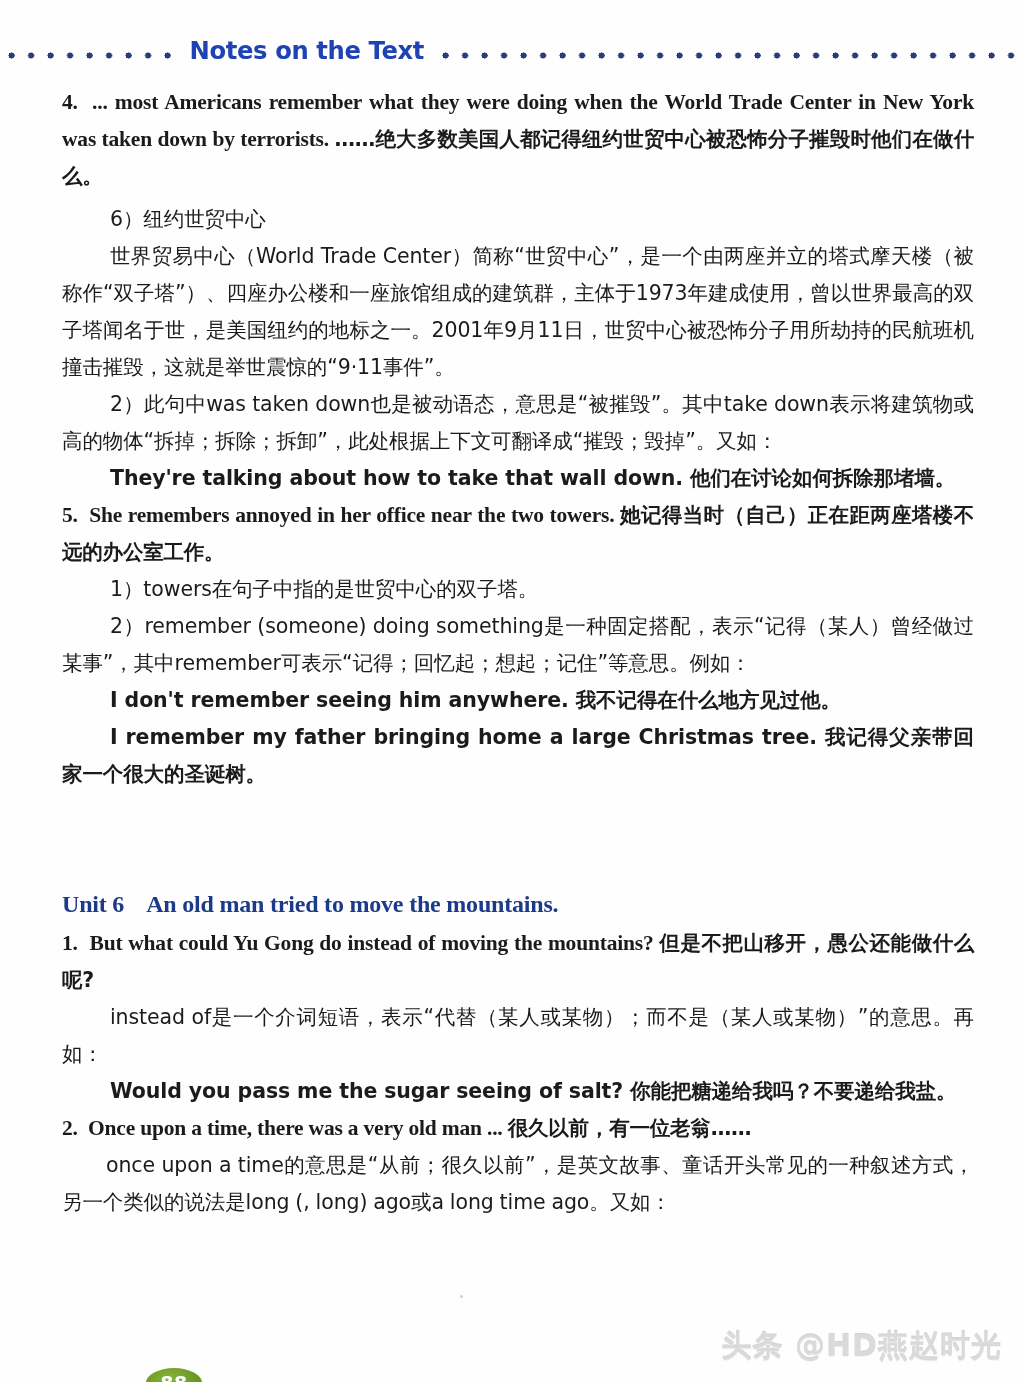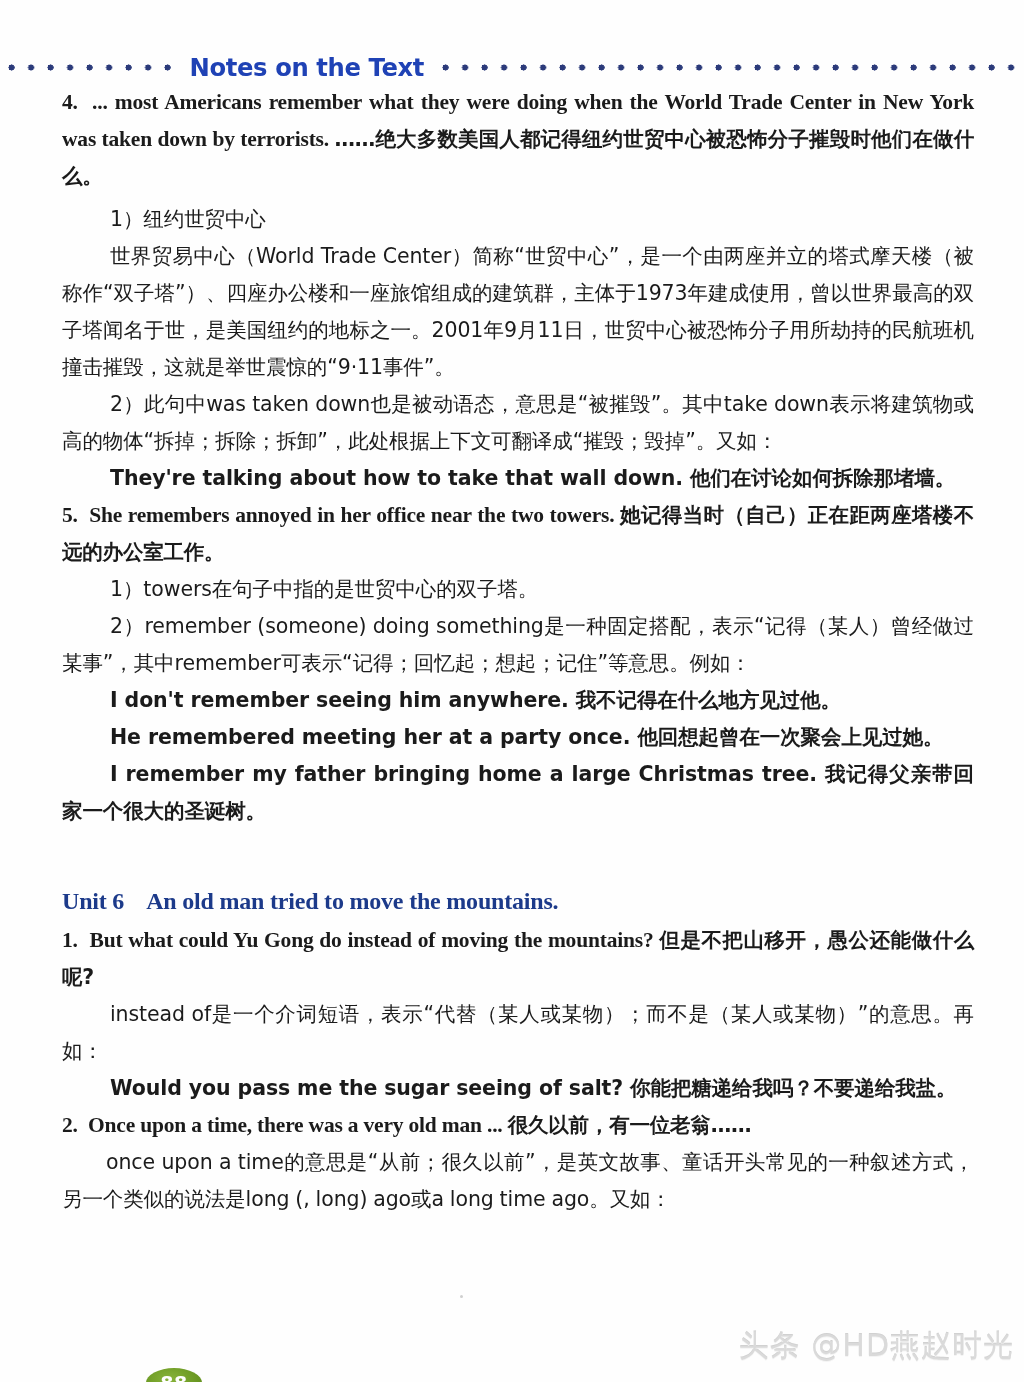--- a/index.html
+++ b/index.html
@@ -19,26 +19,26 @@
   
   #page {
     position: absolute;
     inset: 0;
     background: #fefefe;
   }
 
   
   .runhead {
     position: absolute;
-    top: 48px;
+    top: 36px;
     left: 0;
     width: 1024px;
     height: 34px;
     display: flex;
-    align-items: flex-end;
+    align-items: flex-start;
   }
   .dots {
     flex: 1 1 auto;
     height: 34px;
     position: relative;
     overflow: hidden;
   }
   .dots::before {
     content: "";
     position: absolute;
@@ -122,20 +122,21 @@
 
   
   .unit-head {
     font-family: "Liberation Serif", "DejaVu Serif", serif;
     font-weight: bold;
     font-size: 24px;
     line-height: 34px;
     color: #1c3a8a;
     letter-spacing: -0.2px;
     margin-bottom: 4px;
+    margin-top: 40px;
   }
   .unit-head .unit-no { margin-right: 22px; }
 
   
   .pagenum {
     position: absolute;
     left: 146px;
     top: 1368px;
     width: 56px;
     height: 30px;
@@ -149,25 +150,25 @@
     display: flex;
     align-items: center;
     justify-content: center;
     letter-spacing: 0.5px;
     opacity: 0.92;
   }
 
   
   .watermark {
     position: absolute;
-    right: 10px;
+    right: 22px;
     top: 1326px;
     font-family: "DejaVu Sans", "Liberation Sans", sans-serif;
     font-size: 30px;
-    font-weight: normal;
+    font-weight: bold;
     color: #d9d9d9;
     letter-spacing: 1px;
     white-space: nowrap;
     text-shadow:
       0 1px 0 #f4f4f4,
       0 -1px 0 #cfcfcf;
     opacity: 0.95;
   }
 
   
@@ -196,21 +197,21 @@
 
     <div class="item blk">
       <span>4.</span>&nbsp;
       <span>... most Americans remember what they were doing when the World Trade Center in New York was taken down by terrorists.</span>
       <span class="zh">……绝大多数美国人都记得纽约世贸中心被恐怖分子摧毁时他们在做什么。</span>
     </div>
 
     <div class="gap-sm"></div>
 
     <div class="p indent">
-      <span class="zh">1）纽约世贸中心</span>
+      <span class="zh">6）纽约世贸中心</span>
     </div>
 
     <div class="p indent">
       <span class="zh">世界贸易中心（World Trade Center）简称“世贸中心”，是一个由两座并立的塔式摩天楼（被称作“双子塔”）、四座办公楼和一座旅馆组成的建筑群，主体于1973年建成使用，曾以世界最高的双子塔闻名于世，是美国纽约的地标之一。2001年9月11日，世贸中心被恐怖分子用所劫持的民航班机撞击摧毁，这就是举世震惊的“9·11事件”。</span>
     </div>
 
     <div class="p indent">
       <span class="zh">2）此句中was taken down也是被动语态，意思是“被摧毁”。其中take down表示将建筑物或高的物体“拆掉；拆除；拆卸”，此处根据上下文可翻译成“摧毁；毁掉”。又如：</span>
     </div>
 
@@ -229,23 +230,20 @@
     </div>
 
     <div class="p indent">
       <span class="zh">2）remember (someone) doing something是一种固定搭配，表示“记得（某人）曾经做过某事”，其中remember可表示“记得；回忆起；想起；记住”等意思。例如：</span>
     </div>
 
     <div class="example">
       <span class="zh">I don't remember seeing him anywhere. 我不记得在什么地方见过他。</span>
     </div>
     <div class="example">
-      <span class="zh">He remembered meeting her at a party once. 他回想起曾在一次聚会上见过她。</span>
-    </div>
-    <div class="example">
       <span class="zh">I remember my father bringing home a large Christmas tree. 我记得父亲带回家一个很大的圣诞树。</span>
     </div>
 
     <div class="gap-lg"></div>
 
     <div class="unit-head">
       <span class="unit-no">Unit 6</span><span>An old man tried to move the mountains.</span>
     </div>
 
     <div class="item blk">

